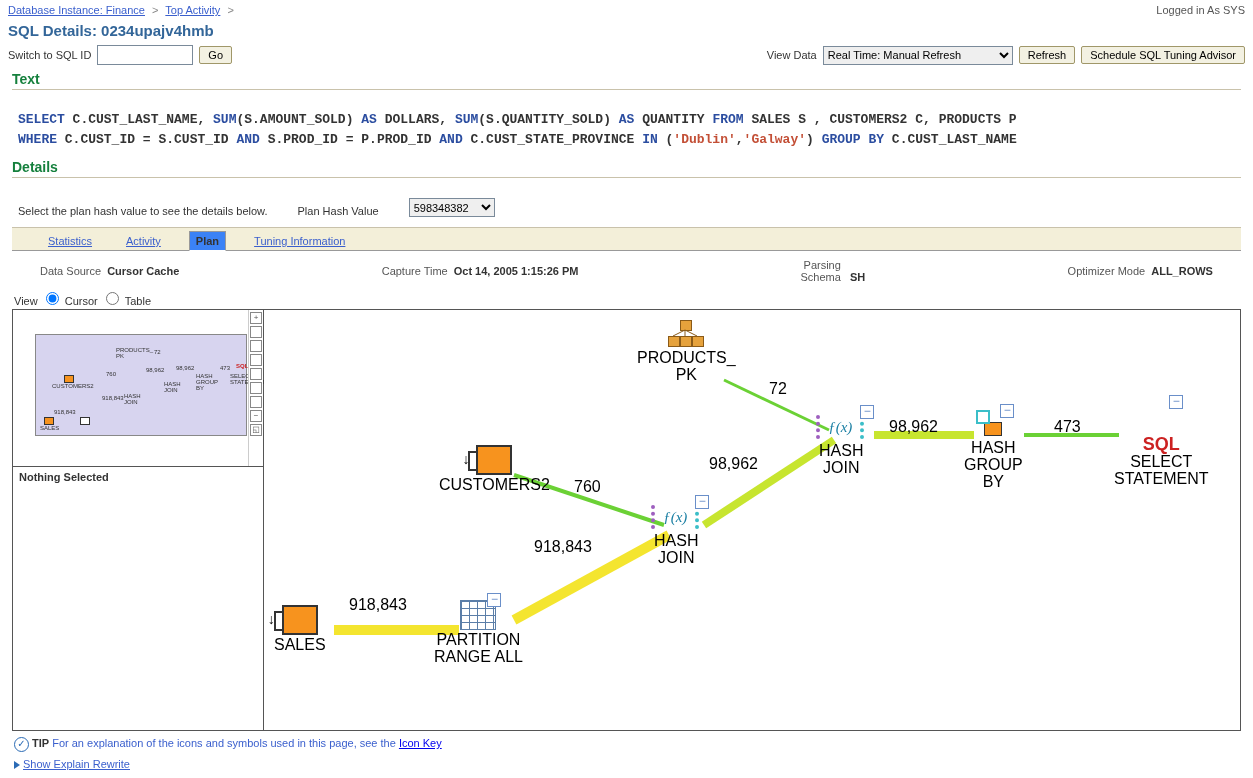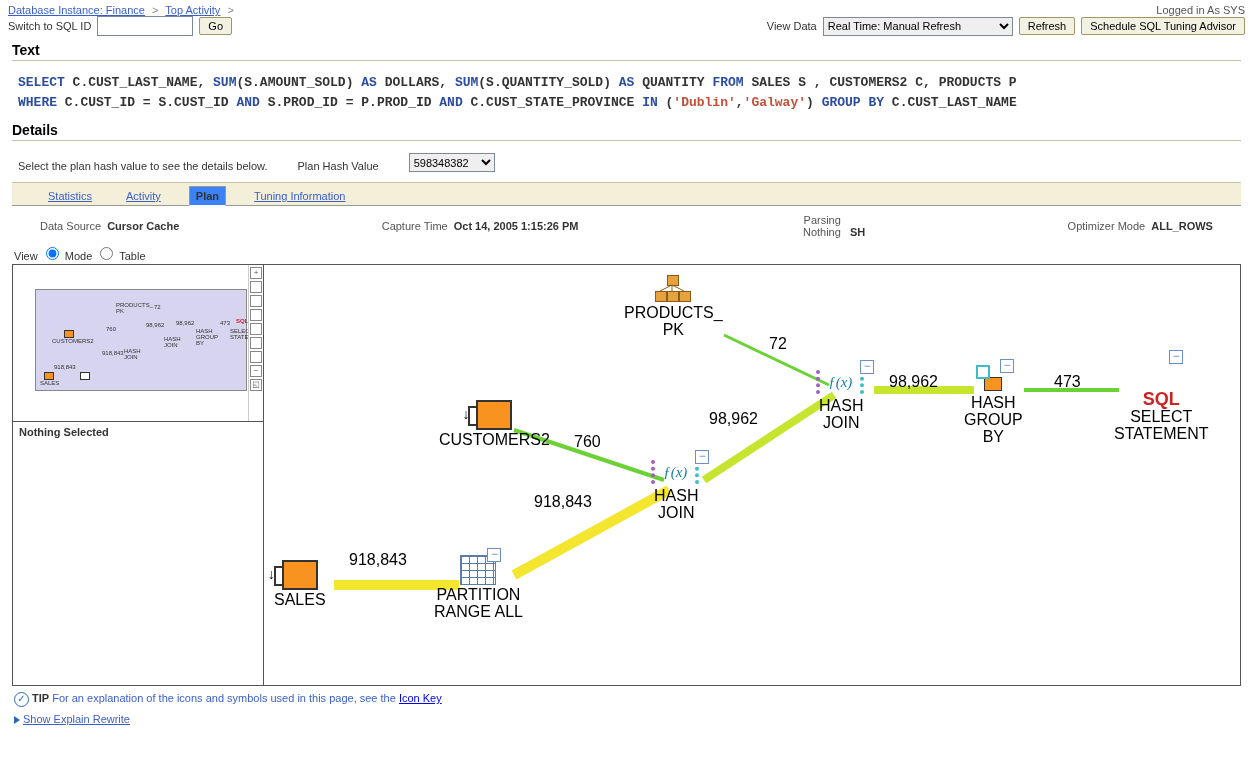--- a/index.html
+++ b/index.html
@@ -7,21 +7,21 @@
 .top{padding:4px 8px 0 8px}
 .bc-row{display:flex;justify-content:space-between;align-items:center}
 .bc-left span.sep{color:#888;padding:0 4px}
 .title{color:#336699;font-size:15px;font-weight:bold;margin:6px 0}
 .switch-row{display:flex;align-items:center;gap:6px;margin-bottom:6px;justify-content:space-between}
 .switch-row .left{display:flex;align-items:center;gap:6px}
 .switch-row .right{display:flex;align-items:center;gap:6px}
 input[type=text]{border:1px solid #7a8a9a;height:16px;font-size:11px;padding:1px 2px}
 select{border:1px solid #7a8a9a;font-size:11px;height:19px}
 .btn{background:#f3f1e2;border:1px solid #a09769;border-radius:2px;padding:2px 8px;font-size:11px;cursor:pointer}
-.sec-hdr{color:#000000;font-size:14px;font-weight:bold;border-bottom:1px solid #c9c2ab;margin:6px 12px 8px 12px;padding-bottom:2px}
+.sec-hdr{color:#15803d;font-size:14px;font-weight:bold;border-bottom:1px solid #c9c2ab;margin:6px 12px 16px 12px;padding-bottom:2px}
 .sql-text{font-family:"Courier New",monospace;font-size:13px;font-weight:bold;padding:4px 18px;line-height:1.5;white-space:nowrap}
 .kw{color:#2b4da0}
 .lit{color:#c34f36}
 .details-row{padding:4px 18px;display:flex;align-items:flex-end;gap:30px}
 .tabstrip{margin:6px 12px 0 12px;background:#f3efd9;border-top:1px solid #c9c2ab;border-bottom:1px solid #999;height:22px;display:flex;align-items:flex-end;padding-left:30px;gap:22px}
 .tab{color:#3a5fcd;text-decoration:underline;padding:3px 6px;cursor:pointer}
 .tab.active{color:#333;font-weight:bold;text-decoration:none;background:#3b82f6;border:1px solid #999;border-bottom:1px solid #fff;position:relative;top:1px}
 .meta-row{display:flex;justify-content:space-between;padding:8px 40px 6px 40px;align-items:center}
 .meta-row .lbl{color:#555;margin-right:6px}
 .meta-row .val{font-weight:bold}
@@ -73,20 +73,21 @@
 <div class="top">
   <div class="bc-row">
     <div class="bc-left">
       <a class="bc" href="#">Database Instance: Finance</a>
       <span class="sep">&gt;</span>
       <a class="bc" href="#">Top Activity</a>
       <span class="sep">&gt;</span>
     </div>
     <div style="color:#555">Logged in As SYS</div>
   </div>
+  <div class="title">SQL Details: 0234upajv4hmb</div>
   <div class="switch-row">
     <div class="left">
       <span>Switch to SQL ID</span>
       <input type="text" style="width: 90px;">
       <button class="btn">Go</button>
     </div>
     <div class="right">
       <span>View Data</span>
       <select style="width:190px"><option>Real Time: Manual Refresh</option></select>
       <button class="btn">Refresh</button>
@@ -111,27 +112,27 @@
 <div class="tabstrip">
   <span class="tab">Statistics</span>
   <span class="tab">Activity</span>
   <span class="tab active">Plan</span>
   <span class="tab">Tuning Information</span>
 </div>
 
 <div class="meta-row">
   <div><span class="lbl">Data Source</span><span class="val">Cursor Cache</span></div>
   <div><span class="lbl">Capture Time</span><span class="val">Oct 14, 2005 1:15:26 PM</span></div>
-  <div style="text-align:right"><span class="lbl" style="display:inline-block;width:60px;white-space:normal;text-align:right">Parsing Nothing</span> <span class="val">SH</span></div>
+  <div style="text-align:right"><span class="lbl" style="display:inline-block;width:60px;white-space:normal;text-align:right">Parsing Schema</span> <span class="val">SH</span></div>
   <div><span class="lbl">Optimizer Mode</span><span class="val">ALL_ROWS</span></div>
 </div>
 
 <div class="view-row">
   <span>View</span>
-  <label><input type="radio" name="vw" checked="" style=""> <span>Mode</span></label>
+  <label><input type="radio" name="vw" checked="" style=""> <span>Cursor</span></label>
   <label><input type="radio" name="vw" style=""> <span>Table</span></label>
 </div>
 
 <div class="graph-frame">
   <div class="side">
     <div class="minimap">
       <div class="sel-box">
 
         <div class="mini-box" style="left:8px;top:82px"></div>
         <div class="mini-label" style="left:4px;top:90px">SALES</div>
@@ -216,21 +217,21 @@
       <span class="icon ic-hash">
           <span class="dots"></span>
           <span class="dots2"></span>
           <span class="minus">−</span>
         </span>
       <div class="lbl">HASH
 JOIN</div>
     </div>
     <div class="card" style="left:445px;top:145px">98,962</div>
 
-    <div class="node" style="left:360px;top:10px">
+    <div class="node" style="left:373px;top:10px">
       <span class="icon ic-tree">
         <span style="left:14px;top:0"></span>
           <span style="left:2px;top:16px"></span>
           <span style="left:14px;top:16px"></span>
           <span style="left:26px;top:16px"></span>
         <svg style="position:absolute;left:0;top:0;width:40px;height:28px">
             <line x1="19" y1="10" x2="7" y2="16" stroke="#8a5a18"></line>
             <line x1="19" y1="10" x2="19" y2="16" stroke="#8a5a18"></line>
             <line x1="19" y1="10" x2="31" y2="16" stroke="#8a5a18"></line>
           </svg>

